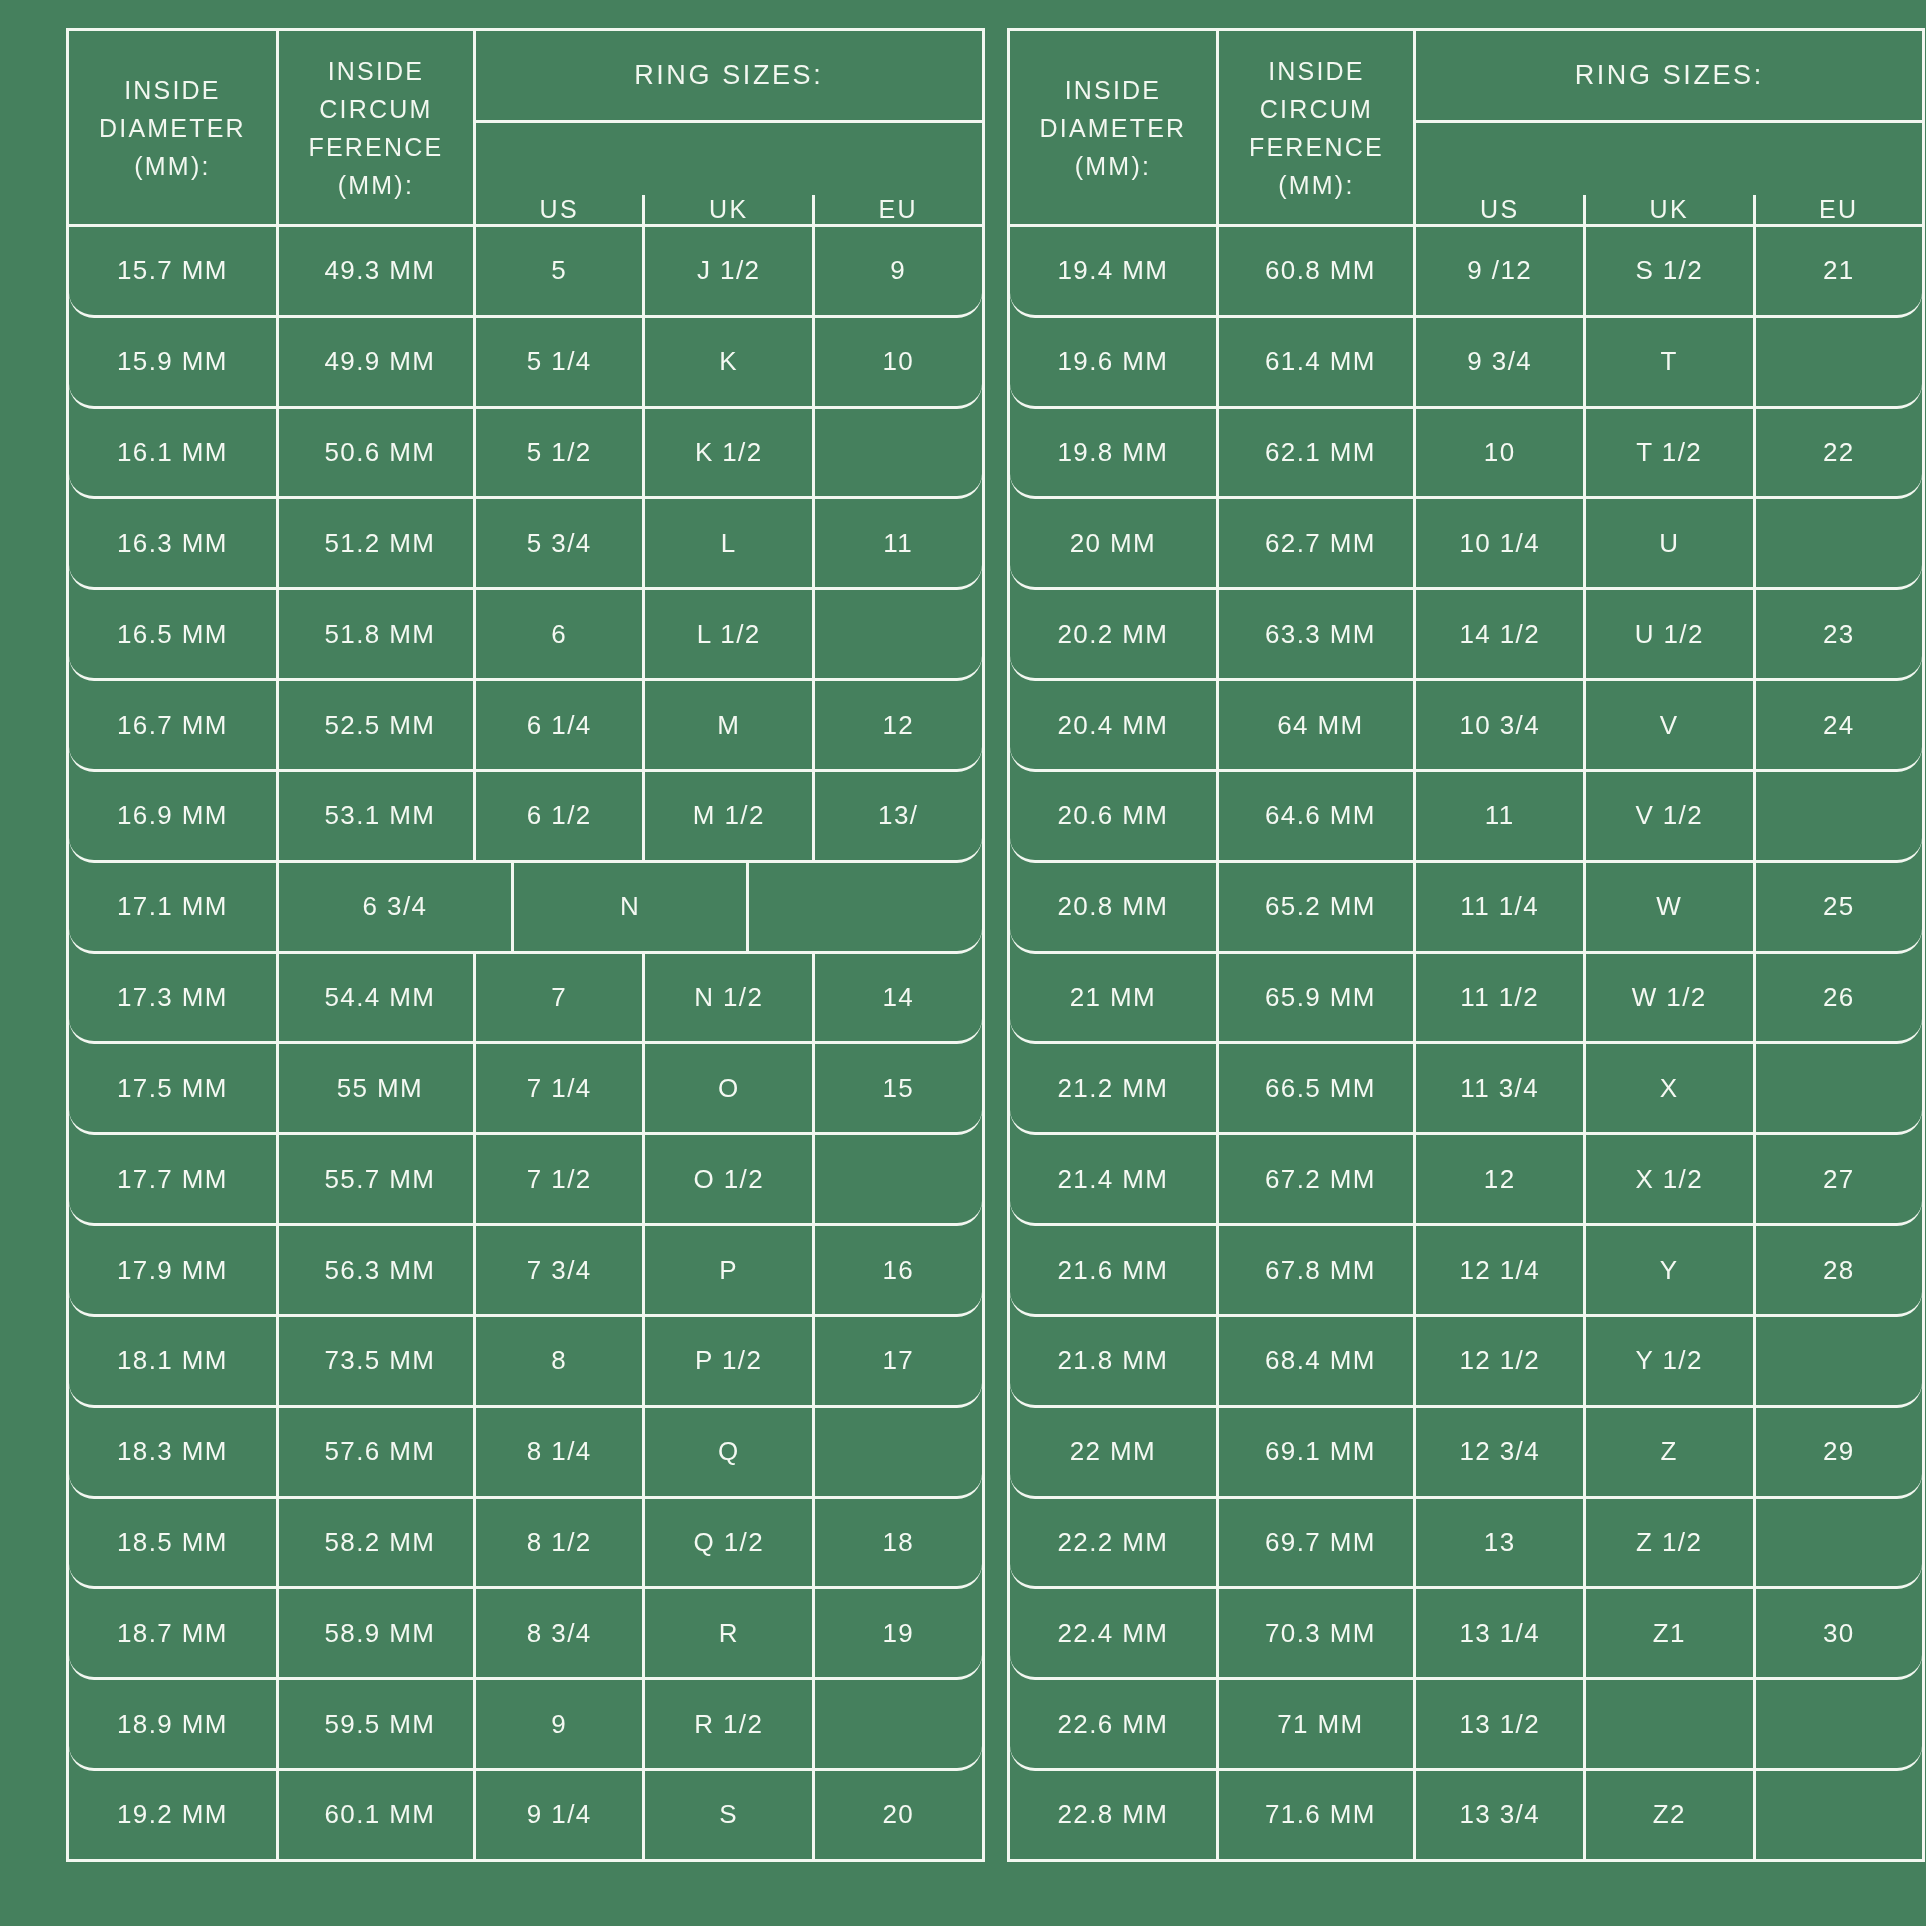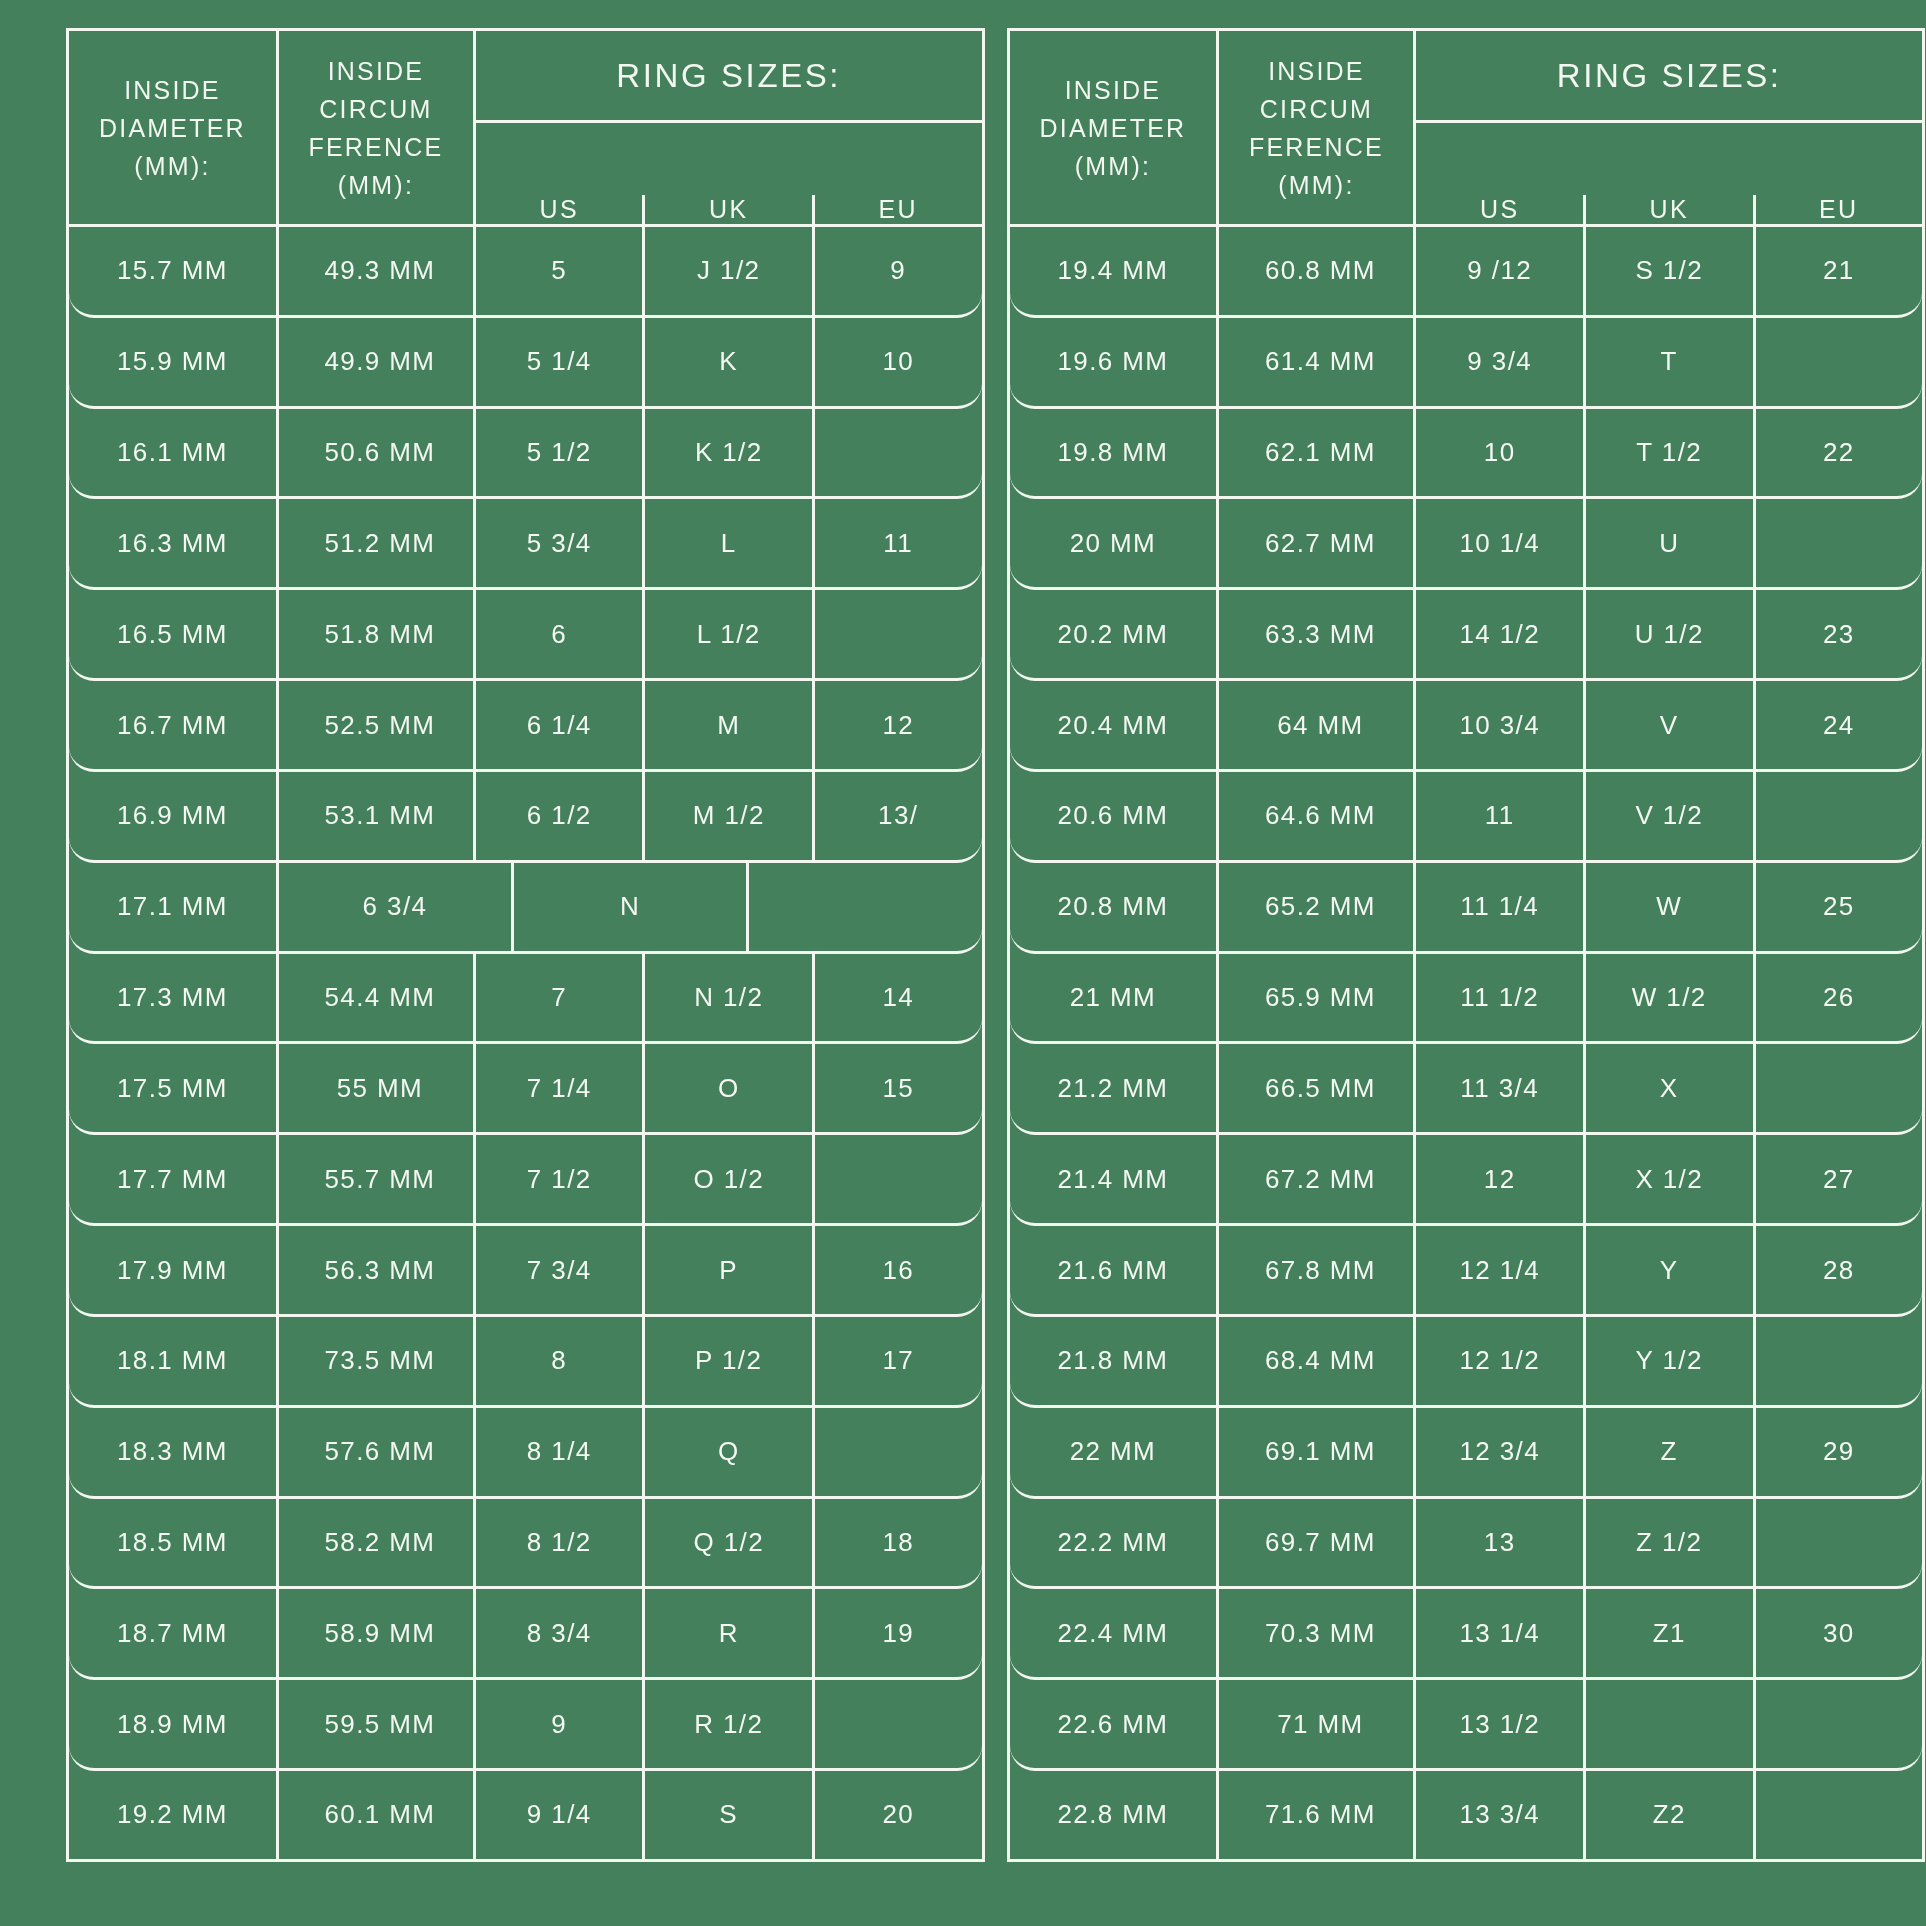--- a/index.html
+++ b/index.html
@@ -60,21 +60,21 @@
     display: flex;
     flex-direction: column;
     box-sizing: border-box;
   }
   .th-ring-title {
     flex: 0 0 92px;
     display: flex;
     align-items: center;
     justify-content: center;
     color: #f2f7f0;
-    font-size: 33px;
+    font-size: 27px;
     letter-spacing: 2.6px;
     border-bottom: 3px solid #f2f7f0;
     box-sizing: border-box;
   }
   .th-ring-sub {
     flex: 1 1 auto;
     display: flex;
     flex-direction: row;
     box-sizing: border-box;
     align-items: flex-end;

